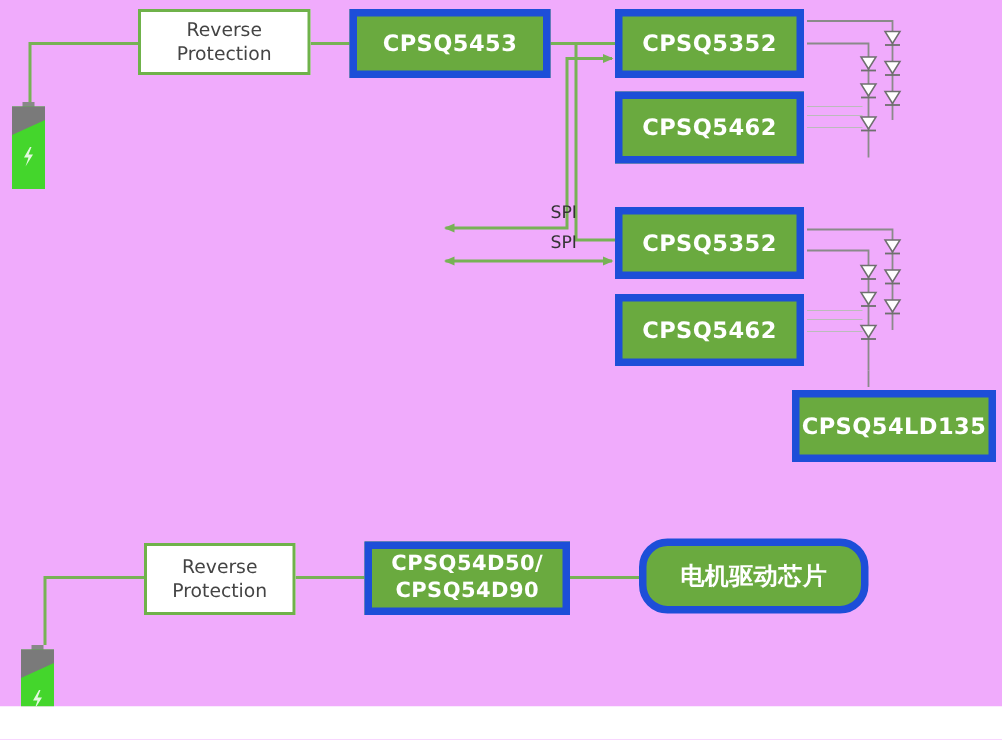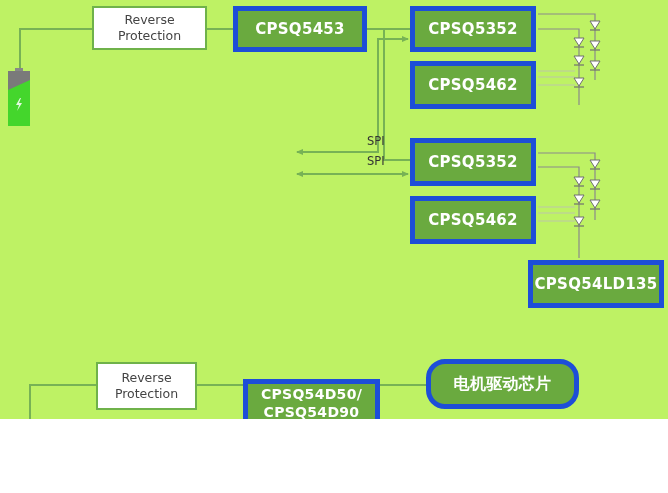--- a/index.html
+++ b/index.html
@@ -1,16 +1,16 @@
 <!DOCTYPE html>
 <html><head>
 <meta charset="utf-8">
 <style>
   html, body { margin: 0; padding: 0; background: #ffffff; }
-  #stage { position: relative; width: 668px; height: 419px; overflow: hidden; background: #bef264;
+  #stage { position: relative; width: 668px; height: 471px; overflow: hidden; background: #f0abfc;
            font-family: "DejaVu Sans", sans-serif; }
   svg.wires { position: absolute; left: 0; top: 0; }
   .box { position: absolute; box-sizing: border-box; display: flex; align-items: center; justify-content: center;
          text-align: center; line-height: 1.25; }
   .outline { background: #ffffff; border: 2px solid #6fb24a; color: #444444; font-size: 12.5px; }
   .chip { background: #6aaa3f; border: 5px solid #1d4ed8; color: #ffffff; font-weight: bold; font-size: 15px; letter-spacing: 0.3px; }
   .label { position: absolute; font-size: 11.5px; color: #333333; margin-left: 31px; }
   .battery { position: absolute; width: 22px; height: 58px; }
 </style>
 </head>
@@ -146,21 +146,21 @@
     <polygon points="12,30 8,37 11,37 9,43 14,35 11,35 13,30" fill="#ffffff" opacity="0.85"></polygon>
   </svg>
 
   <div class="box outline" style="left:96px; top:362px; width:101px; height:48px;">
     <div>
       <div>Reverse</div>
       <div>Protection</div>
     </div>
   </div>
 
-  <div class="box chip" style="left:243px; top:379px; width:137px; height:49px; font-size:14px;">
+  <div class="box chip" style="left:243px; top:361px; width:137px; height:49px; font-size:14px;">
     <div>
       <div>CPSQ54D50/</div>
       <div>CPSQ54D90</div>
     </div>
   </div>
 
   <div class="box chip" style="left:426px; top:359px; width:153px; height:50px; font-size:16px;border-radius:19px;">电机驱动芯片</div>
 </div>
 
 </body></html>

